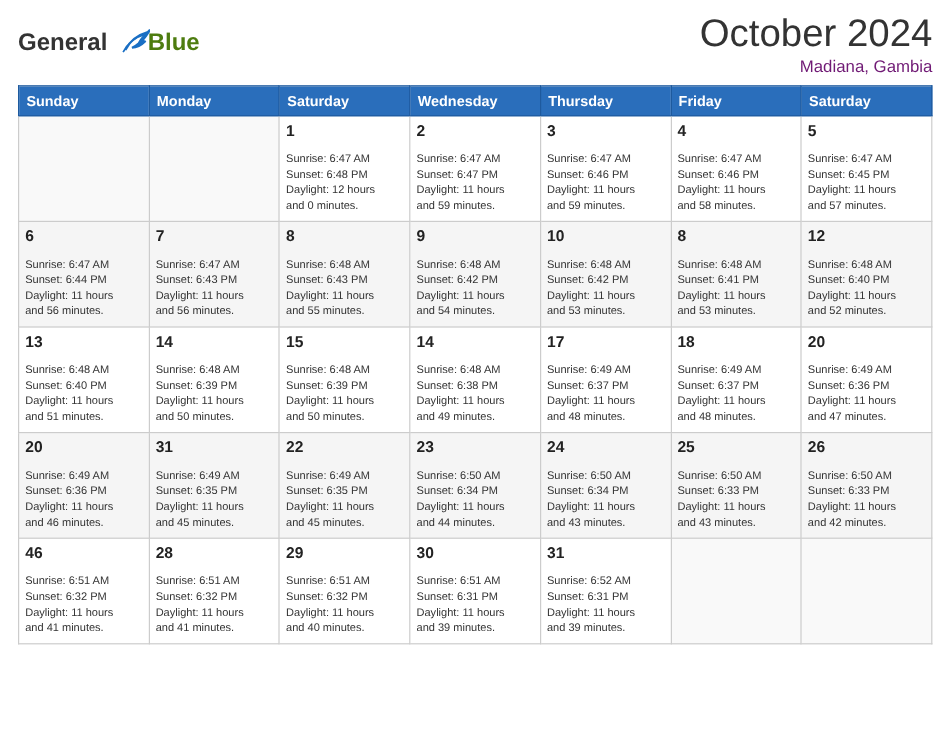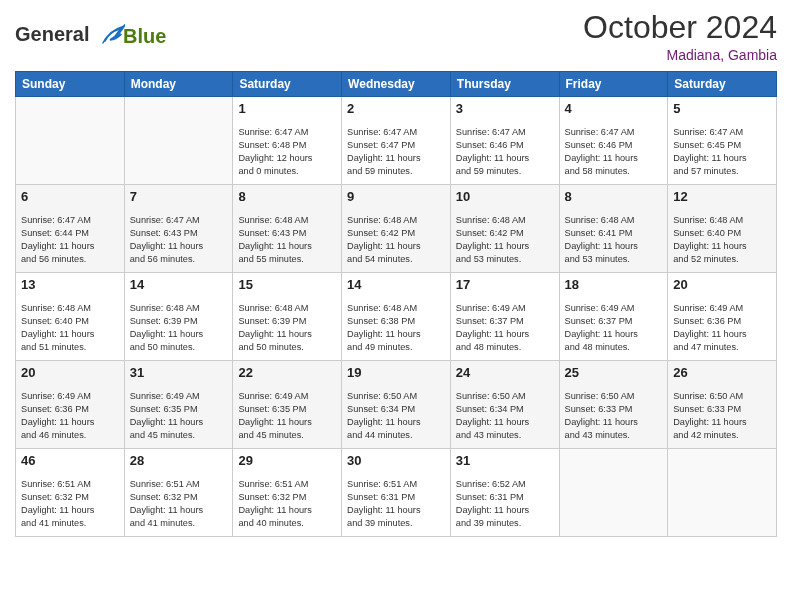--- a/index.html
+++ b/index.html
@@ -283,21 +283,21 @@
 and 45 minutes.</div>
           </td>
           <td>
             <div class="day-number">22</div>
             <div class="day-info" style="white-space: pre-line;">Sunrise: 6:49 AM
 Sunset: 6:35 PM
 Daylight: 11 hours
 and 45 minutes.</div>
           </td>
           <td>
-            <div class="day-number">19</div>
+            <div class="day-number">23</div>
             <div class="day-info" style="white-space: pre-line;">Sunrise: 6:50 AM
 Sunset: 6:34 PM
 Daylight: 11 hours
 and 44 minutes.</div>
           </td>
           <td>
             <div class="day-number">24</div>
             <div class="day-info" style="white-space: pre-line;">Sunrise: 6:50 AM
 Sunset: 6:34 PM
 Daylight: 11 hours

